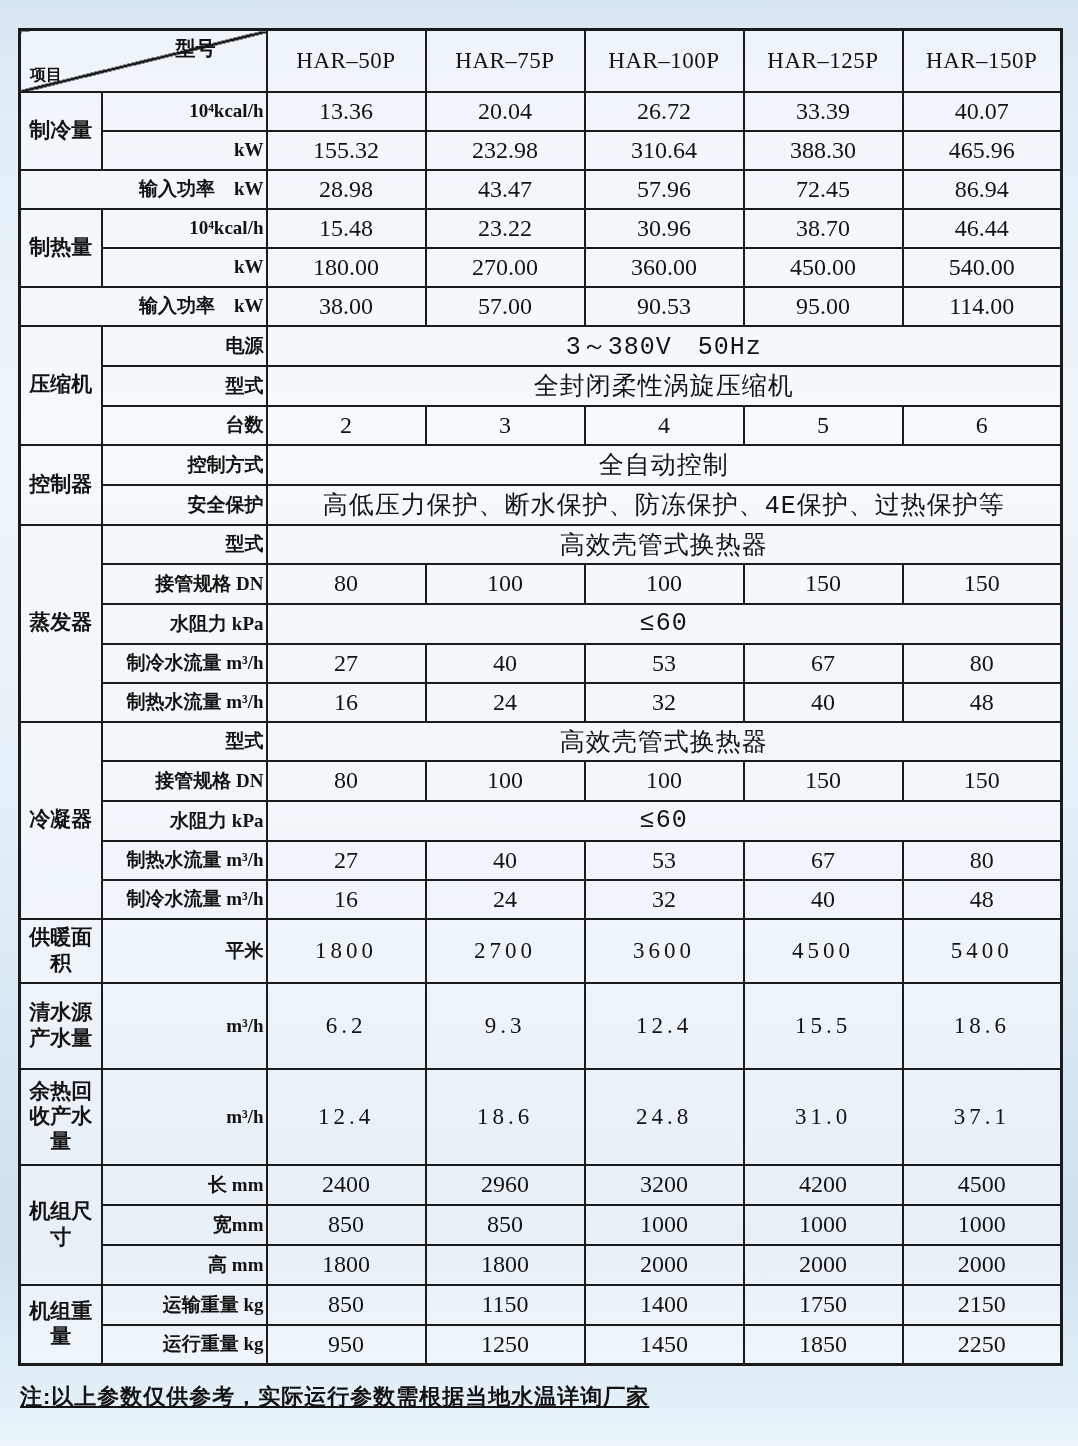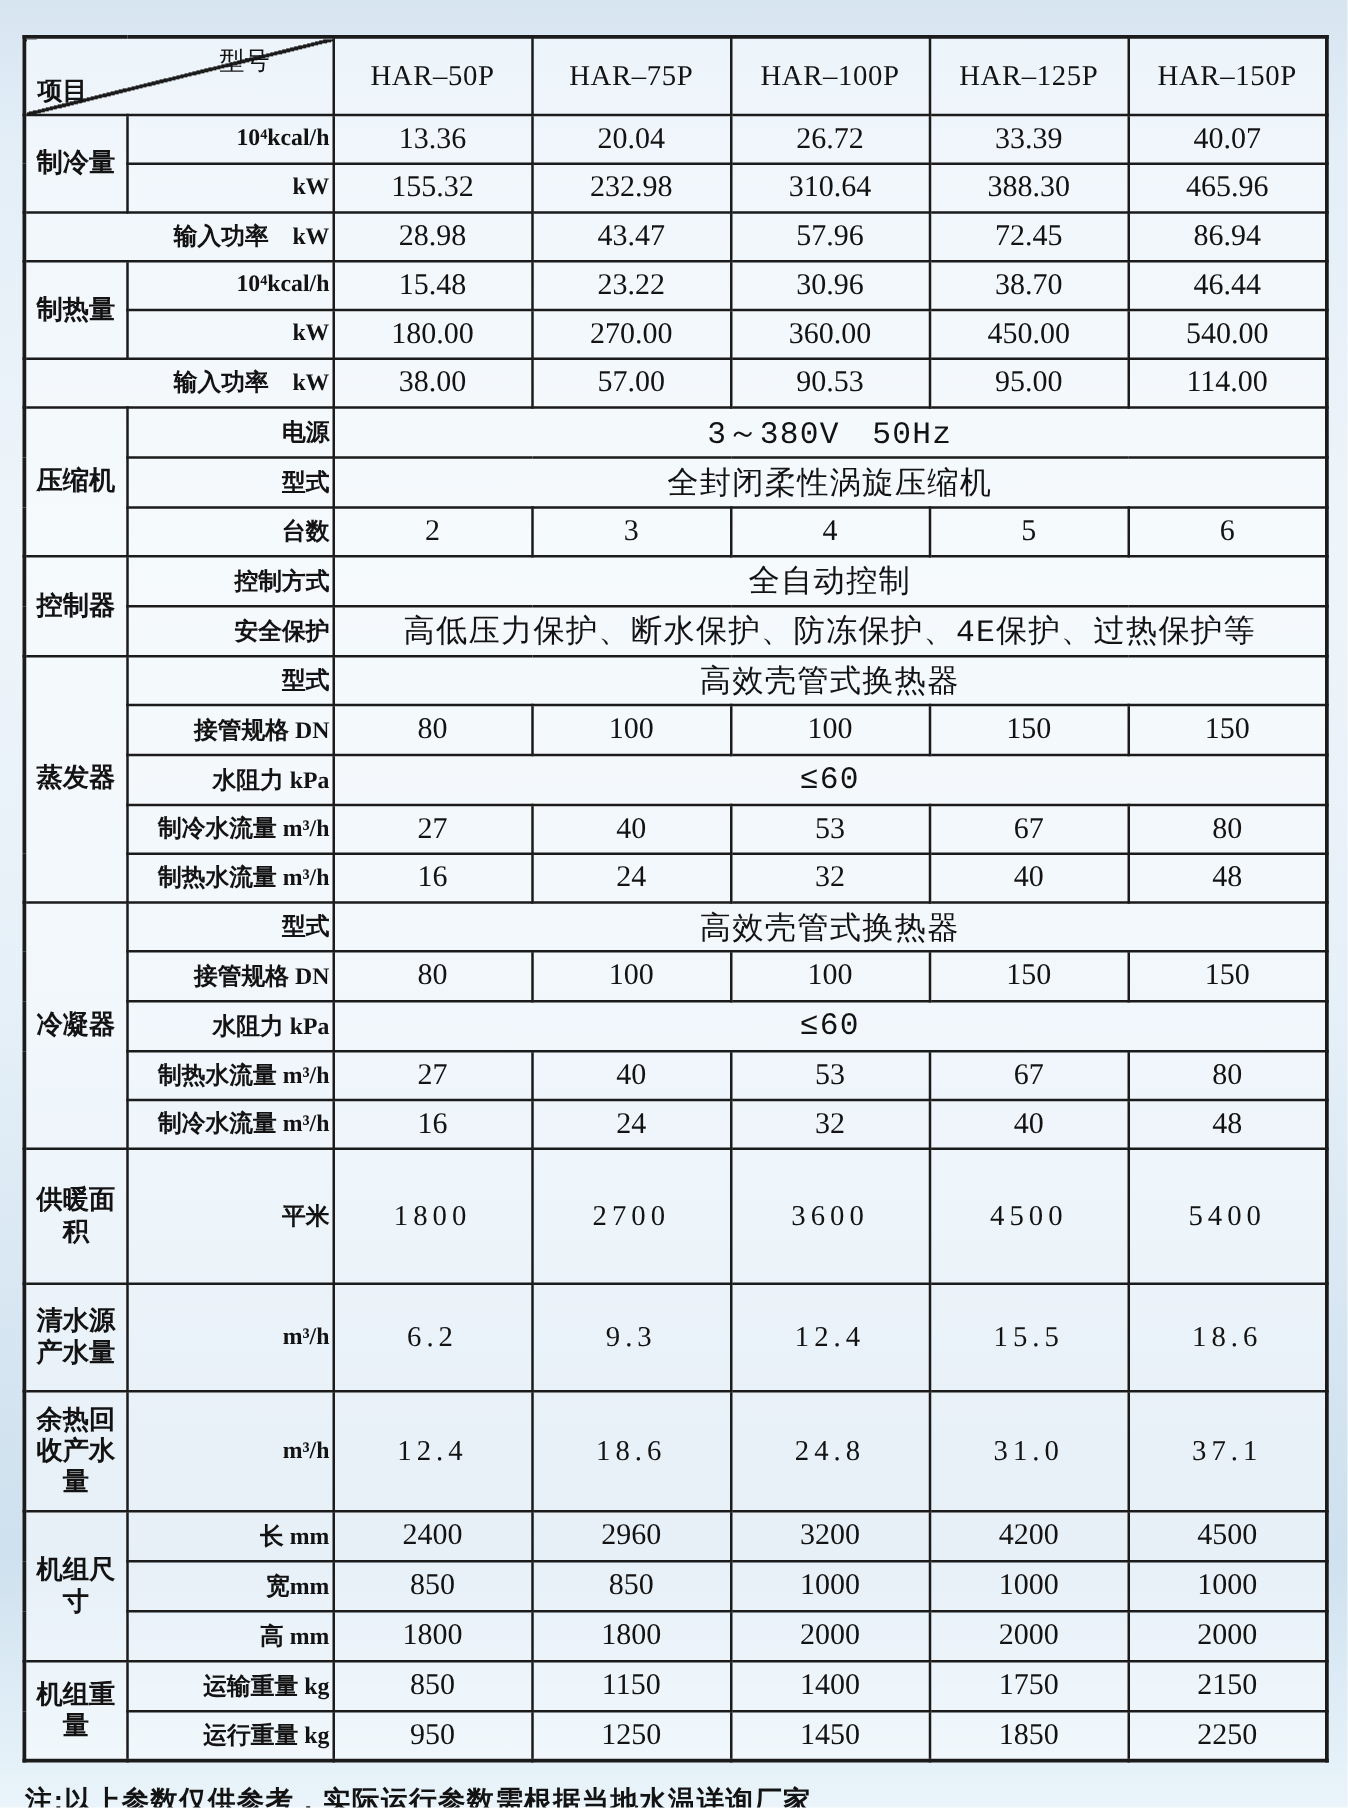--- a/index.html
+++ b/index.html
@@ -23,21 +23,21 @@
   col.c-val{width:159px;}
   th,td{
     border:2px solid #1b1b1b;
     text-align:center;
     vertical-align:middle;
     padding:0 2px;
     overflow:hidden;
   }
   tr.h-head{height:62px;}
   tr.h-std{height:39px;}
-  tr.h-t1{height:108px;}
+  tr.h-t1{height:64px;}
   tr.h-t2{height:86px;}
   tr.h-t3{height:96px;}
   tr.h-40{height:40px;}
   .model{font-weight:normal;font-size:23px;letter-spacing:.5px;}
   .grp{
     font-weight:bold;font-size:21px;line-height:1.2;
     word-break:break-all;padding:0 7px;
   }
   .lbl{font-weight:bold;font-size:19px;white-space:nowrap;text-align:right;}
   .num{font-size:24px;}
@@ -45,22 +45,22 @@
   .sim{font-size:23px;letter-spacing:4px;}
   
   td.corner{
     position:relative;padding:0;
     background:linear-gradient(to bottom right,
       transparent calc(50% - 1.5px),
       #1b1b1b calc(50% - 1.5px),
       #1b1b1b calc(50% + 1.5px),
       transparent calc(50% + 1.5px));
   }
-  .corner-model{position:absolute;top:4px;right:50px;font-weight:normal;font-size:20px;}
-  .corner-item{position:absolute;bottom:5px;left:9px;font-weight:bold;font-size:20px;}
+  .corner-model{position:absolute;top:4px;right:50px;font-weight:bold;font-size:20px;}
+  .corner-item{position:absolute;bottom:5px;left:9px;font-weight:bold;font-size:16px;}
   .note{
     margin:16px 0 0 20px;
     font-family:"Liberation Sans","DejaVu Sans",sans-serif;
     font-weight:bold;font-size:22px;letter-spacing:1px;text-decoration:underline;
   }
 </style>
 </head>
 <body>
 
 <table class="spec">

